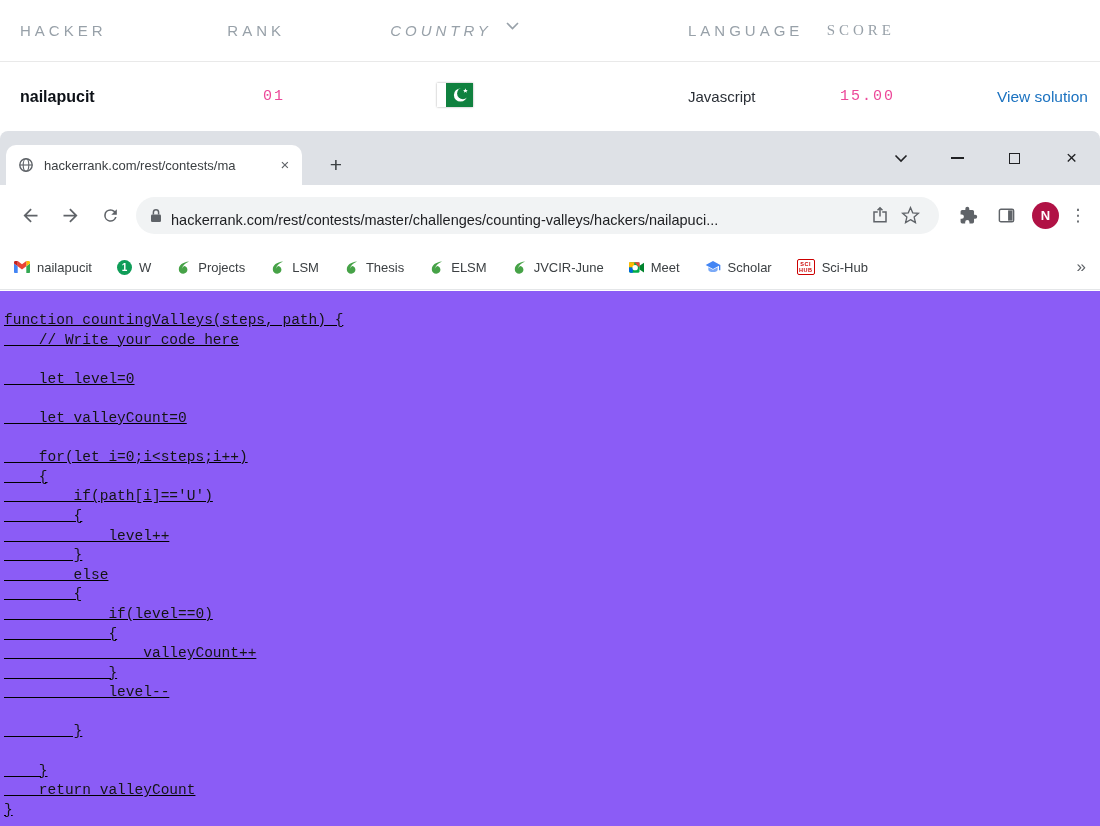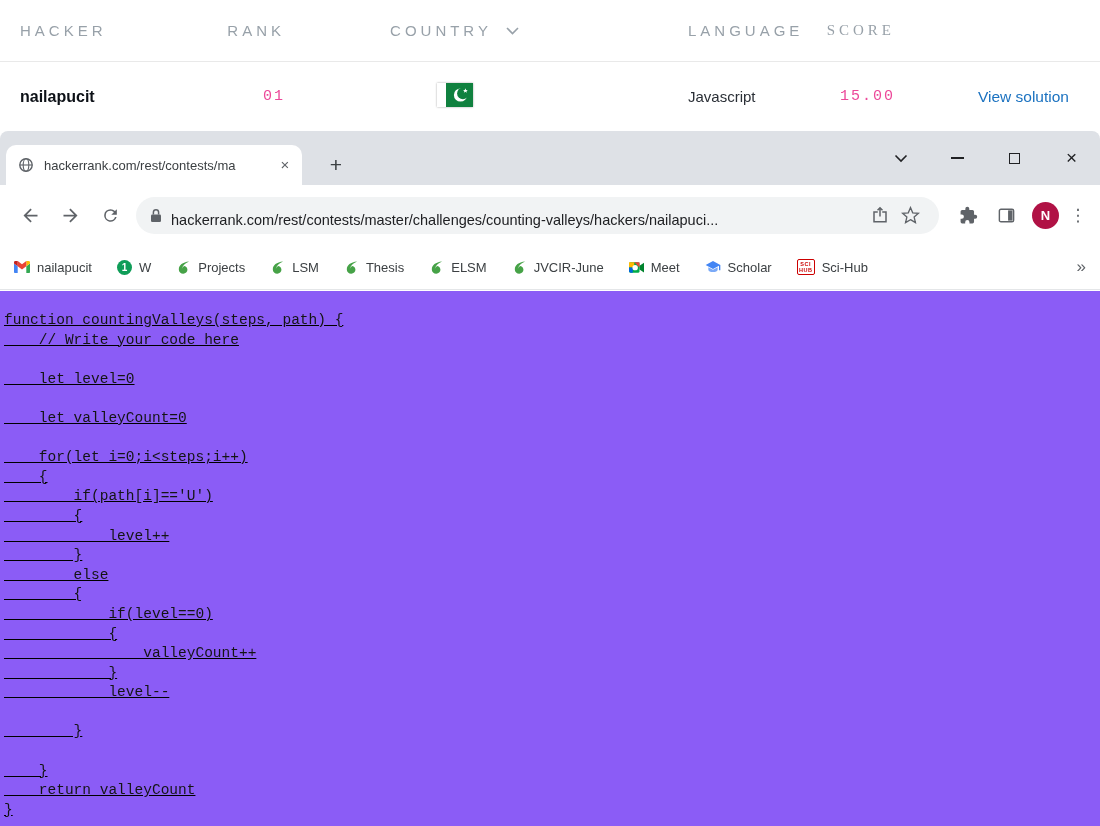--- a/index.html
+++ b/index.html
@@ -10,24 +10,24 @@
   
   .lb { position:absolute; top:0; left:0; width:1100px; height:131px; background:#fff; }
   .lb-grid { display:grid; grid-template-columns:220px 65px 339px 186px 85px 205px; align-items:center; }
   .lb-head { height:62px; border-bottom:1px solid #e9e9e9; color:#98a1a9; font-size:15px; letter-spacing:4px; }
   .lb-row  { height:69px; font-size:15px; color:#2a2f36; }
   .c1 { padding-left:20px; }
   .c2 { text-align:right; }
   .c3 { text-align:center; }
   .c4 { padding-left:64px; text-align:left; }
   .c5 { text-align:right;font-family:Liberation Serif, serif; }
-  .c6 { text-align:right; padding-right:31px; }
+  .c6 { text-align:right; padding-right:12px; }
   .hacker-name { font-weight:bold; font-size:16px; color:#0d1117; }
   .mono-num { font-family:"Liberation Mono", monospace; font-size:15px; letter-spacing:2px; color:#ec4899; }
-  .country-head { display:inline-flex; align-items:center; gap:14px; }
+  .country-head { display:inline-flex; gap:14px;font-style:italic; }
   .view-link { color:#1b72c0; text-decoration:none; font-size:15.5px; cursor:pointer; }
   .flag { display:inline-block; box-shadow:0 0 2px rgba(0,0,0,.35); line-height:0; }
 
   
   .win-strip { position:absolute; top:131px; left:0; width:1100px; height:54px; background:#dee1e6; border-radius:8px 8px 0 0; }
   .tab { position:absolute; left:6px; top:14px; width:296px; height:40px; background:#fff;
     border-radius:10px 10px 0 0; display:flex; align-items:center; padding:0 8px 0 12px; }
   .tab-title-wrap { position:relative; flex:1; overflow:hidden; height:18px; margin:0 4px 0 10px; }
   .tab-title { white-space:nowrap; font-size:13px; color:#3c4043; line-height:18px; }
   .tab-fade { position:absolute; top:0; right:0; width:26px; height:100%;

